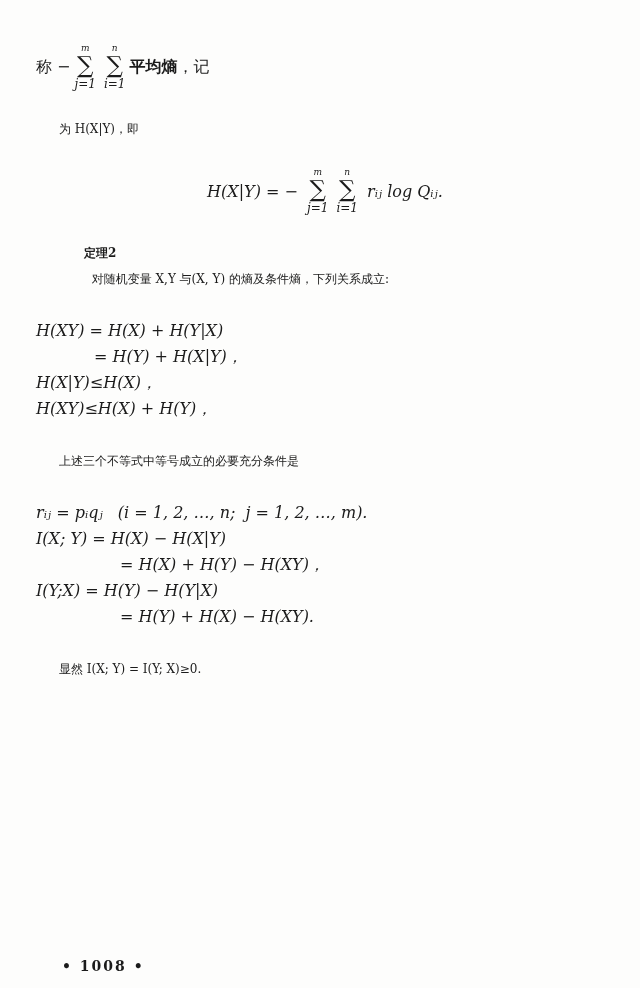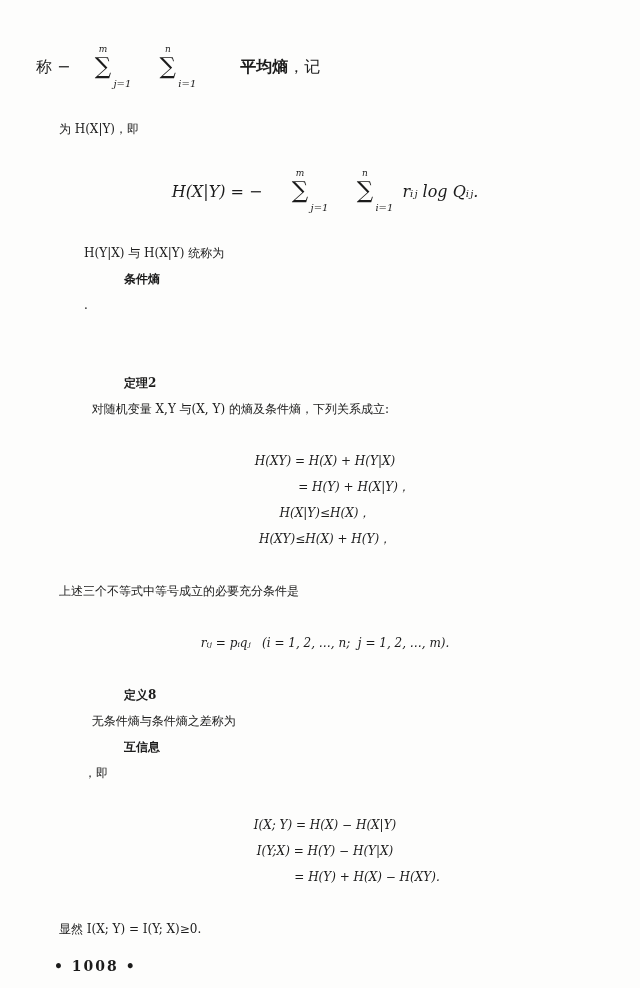--- a/index.html
+++ b/index.html
@@ -4,33 +4,33 @@
 <style>
   html,body{margin:0;padding:0;background:#d8d8d8;}
   .page{
     position:relative;width:640px;height:988px;margin:0 auto;
     background:#fdfdfc;color:#1b1b1b;overflow:hidden;
     font-family:"DejaVu Serif","DejaVu Sans",serif;
   }
   .content{position:absolute;top:44px;left:36px;right:26px;}
   .line{font-size:12px;line-height:26px;white-space:pre-wrap;}
   .ind{padding-left:2.1em;}
-  .b{font-weight:bold;margin-left:40px;}
+  .b{font-weight:bold;}
   .mi{font-style:italic;}
   .row{display:flex;align-items:center;white-space:pre;font-size:16px;}
   .row-center{justify-content:center;}
   .row-tall{height:46px;}
-  .eq{font-size:12px;line-height:26px;text-align:center;font-style:italic;white-space:pre;}
+  .eq{font-size:16px;line-height:26px;text-align:left;font-style:italic;white-space:pre;}
   .eq-shift{padding-left:58px;}
   .eq-shift2{padding-left:84px;}
   .bigop{display:inline-flex;flex-direction:column;align-items:center;line-height:1;margin:0 4px;}
   .bigop .op-top{font-size:9px;font-style:italic;line-height:1;}
   .bigop .op-sym{font-size:23px;line-height:1;font-style:normal;margin:1px 0;}
-  .bigop .op-bot{font-size:10px;font-style:italic;line-height:1;margin-left:39px;}
-  .footer{position:absolute;left:54px;bottom:14px;font-size:14px;font-weight:bold;letter-spacing:2px;}
+  .bigop .op-bot{font-size:12px;font-style:italic;line-height:1;}
+  .footer{position:absolute;left:62px;bottom:14px;font-size:14px;font-weight:bold;letter-spacing:2px;}
 </style>
 </head>
 <body>
 
 <div class="page">
   <div class="content">
 
     <div class="row row-tall">
       <span>称 −</span>
       <span class="bigop">
@@ -58,47 +58,37 @@
         <span class="op-bot">j=1</span>
       </span>
       <span class="bigop">
         <span class="op-top">n</span>
         <span class="op-sym">∑</span>
         <span class="op-bot">i=1</span>
       </span>
       <span> rᵢⱼ log Qᵢⱼ.</span>
     </div>
 
-    <div class="line ind">
-      <span>H(Y|X) 与 H(X|Y) 统称为</span>
-      <span class="b">条件熵</span>
-      <span>.</span>
-    </div>
 
     <div class="line ind">
       <span class="b">定理2</span>
       <span>  对随机变量 X,Y 与(X, Y) 的熵及条件熵，下列关系成立:</span>
     </div>
     <div class="eq">H(XY) = H(X) + H(Y|X)</div>
     <div class="eq eq-shift">= H(Y) + H(X|Y)，</div>
     <div class="eq">H(X|Y)≤H(X)，</div>
     <div class="eq">H(XY)≤H(X) + H(Y)，</div>
 
     <div class="line">
       <span>上述三个不等式中等号成立的必要充分条件是</span>
     </div>
     <div class="eq">rᵢⱼ = pᵢqⱼ   (i = 1, 2, …, n;  j = 1, 2, …, m).</div>
 
-    <div class="line ind">
-      <span class="b">定义8</span>
-      <span>  无条件熵与条件熵之差称为</span>
-      <span class="b">互信息</span>
-      <span>，即</span>
-    </div>
     <div class="eq">I(X; Y) = H(X) − H(X|Y)</div>
+    <div class="eq eq-shift2">= H(X) + H(Y) − H(XY)，</div>
     <div class="eq">I(Y;X) = H(Y) − H(Y|X)</div>
     <div class="eq eq-shift2">= H(Y) + H(X) − H(XY).</div>
     <div class="line">
       <span>显然 I(X; Y) = I(Y; X)≥0.</span>
     </div>
 
   </div>
 
   <div class="footer">• 1008 •</div>
 </div>

